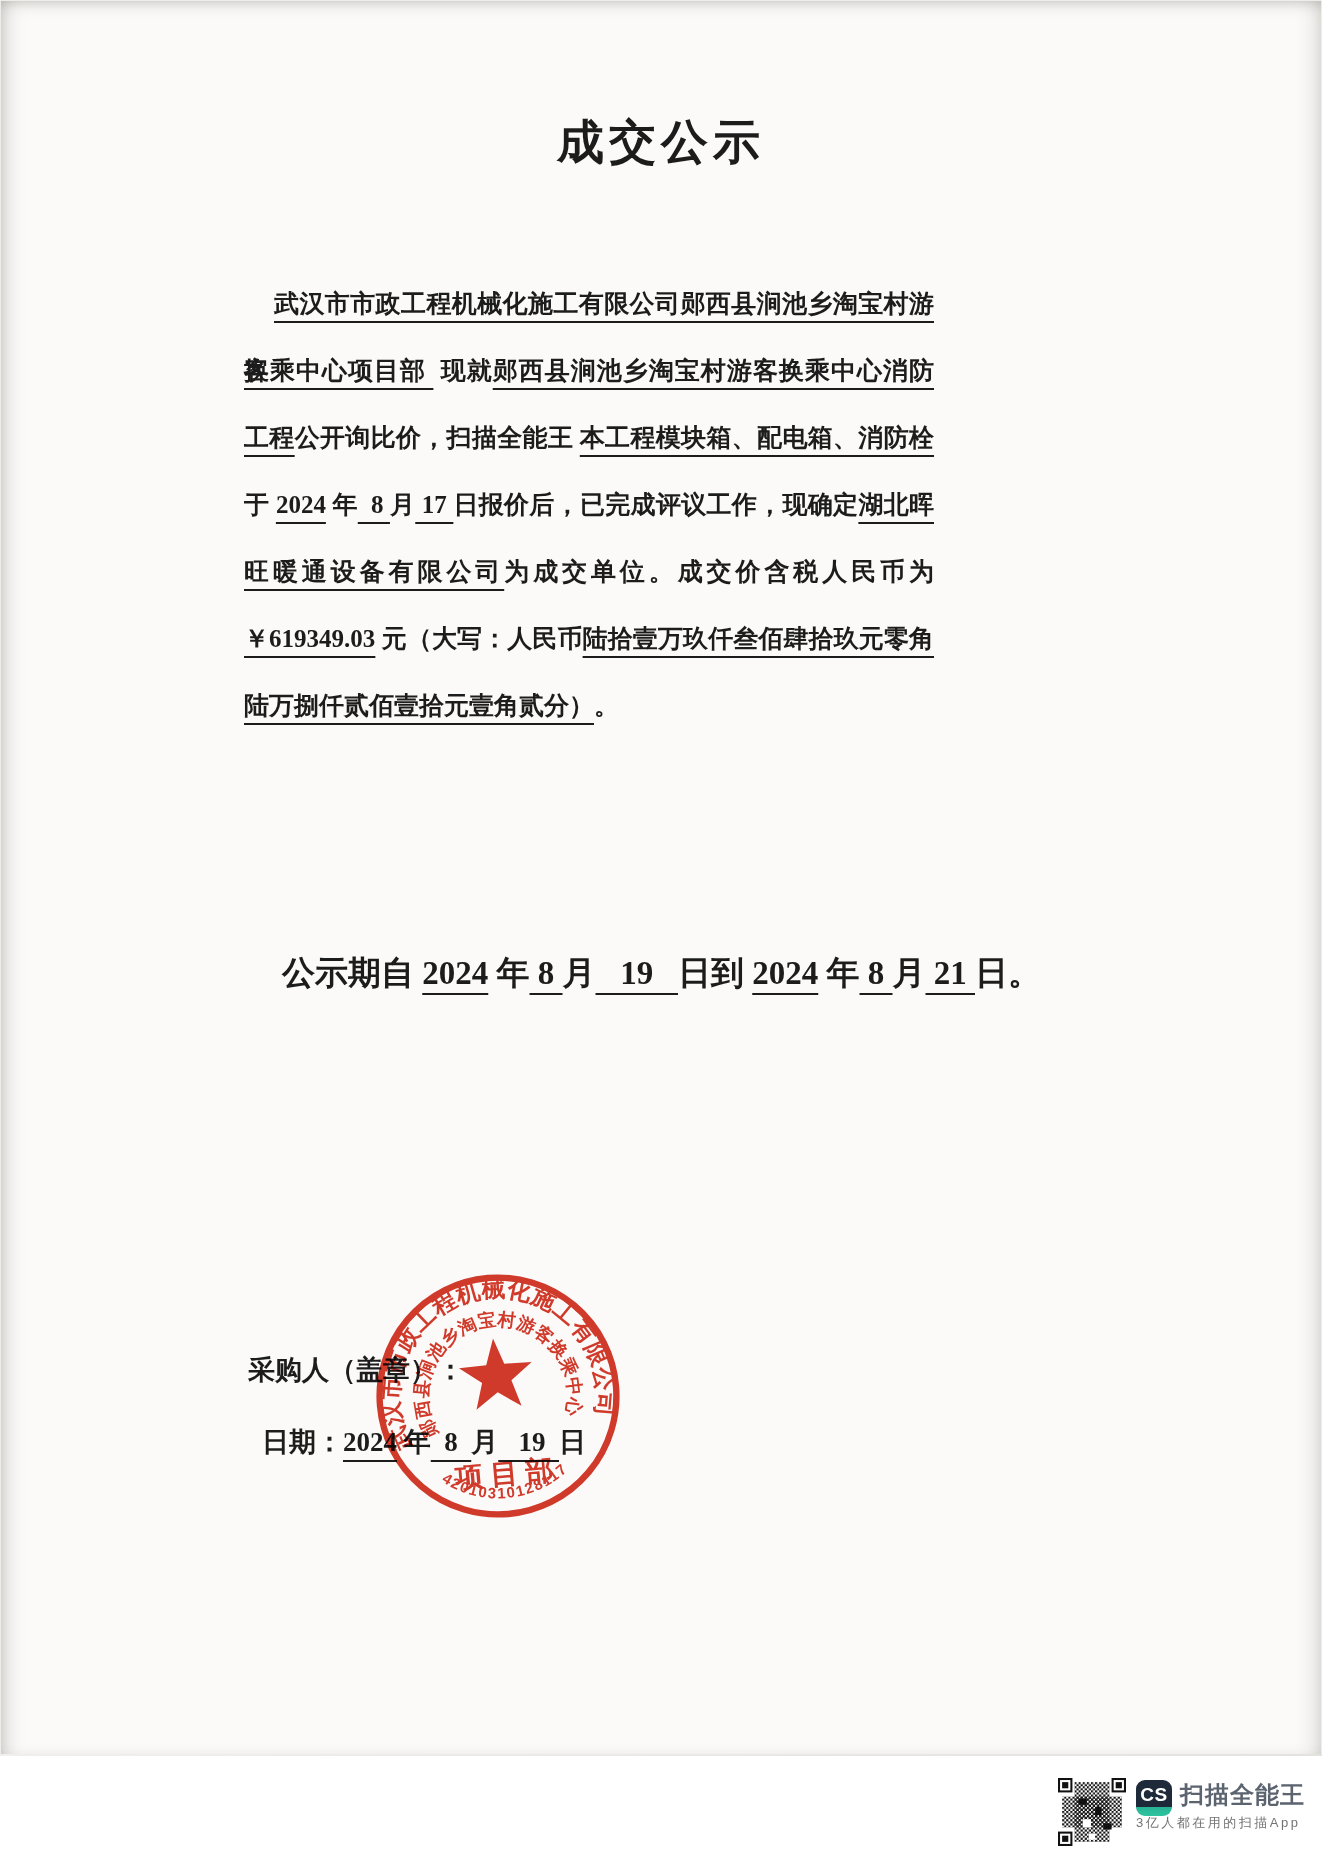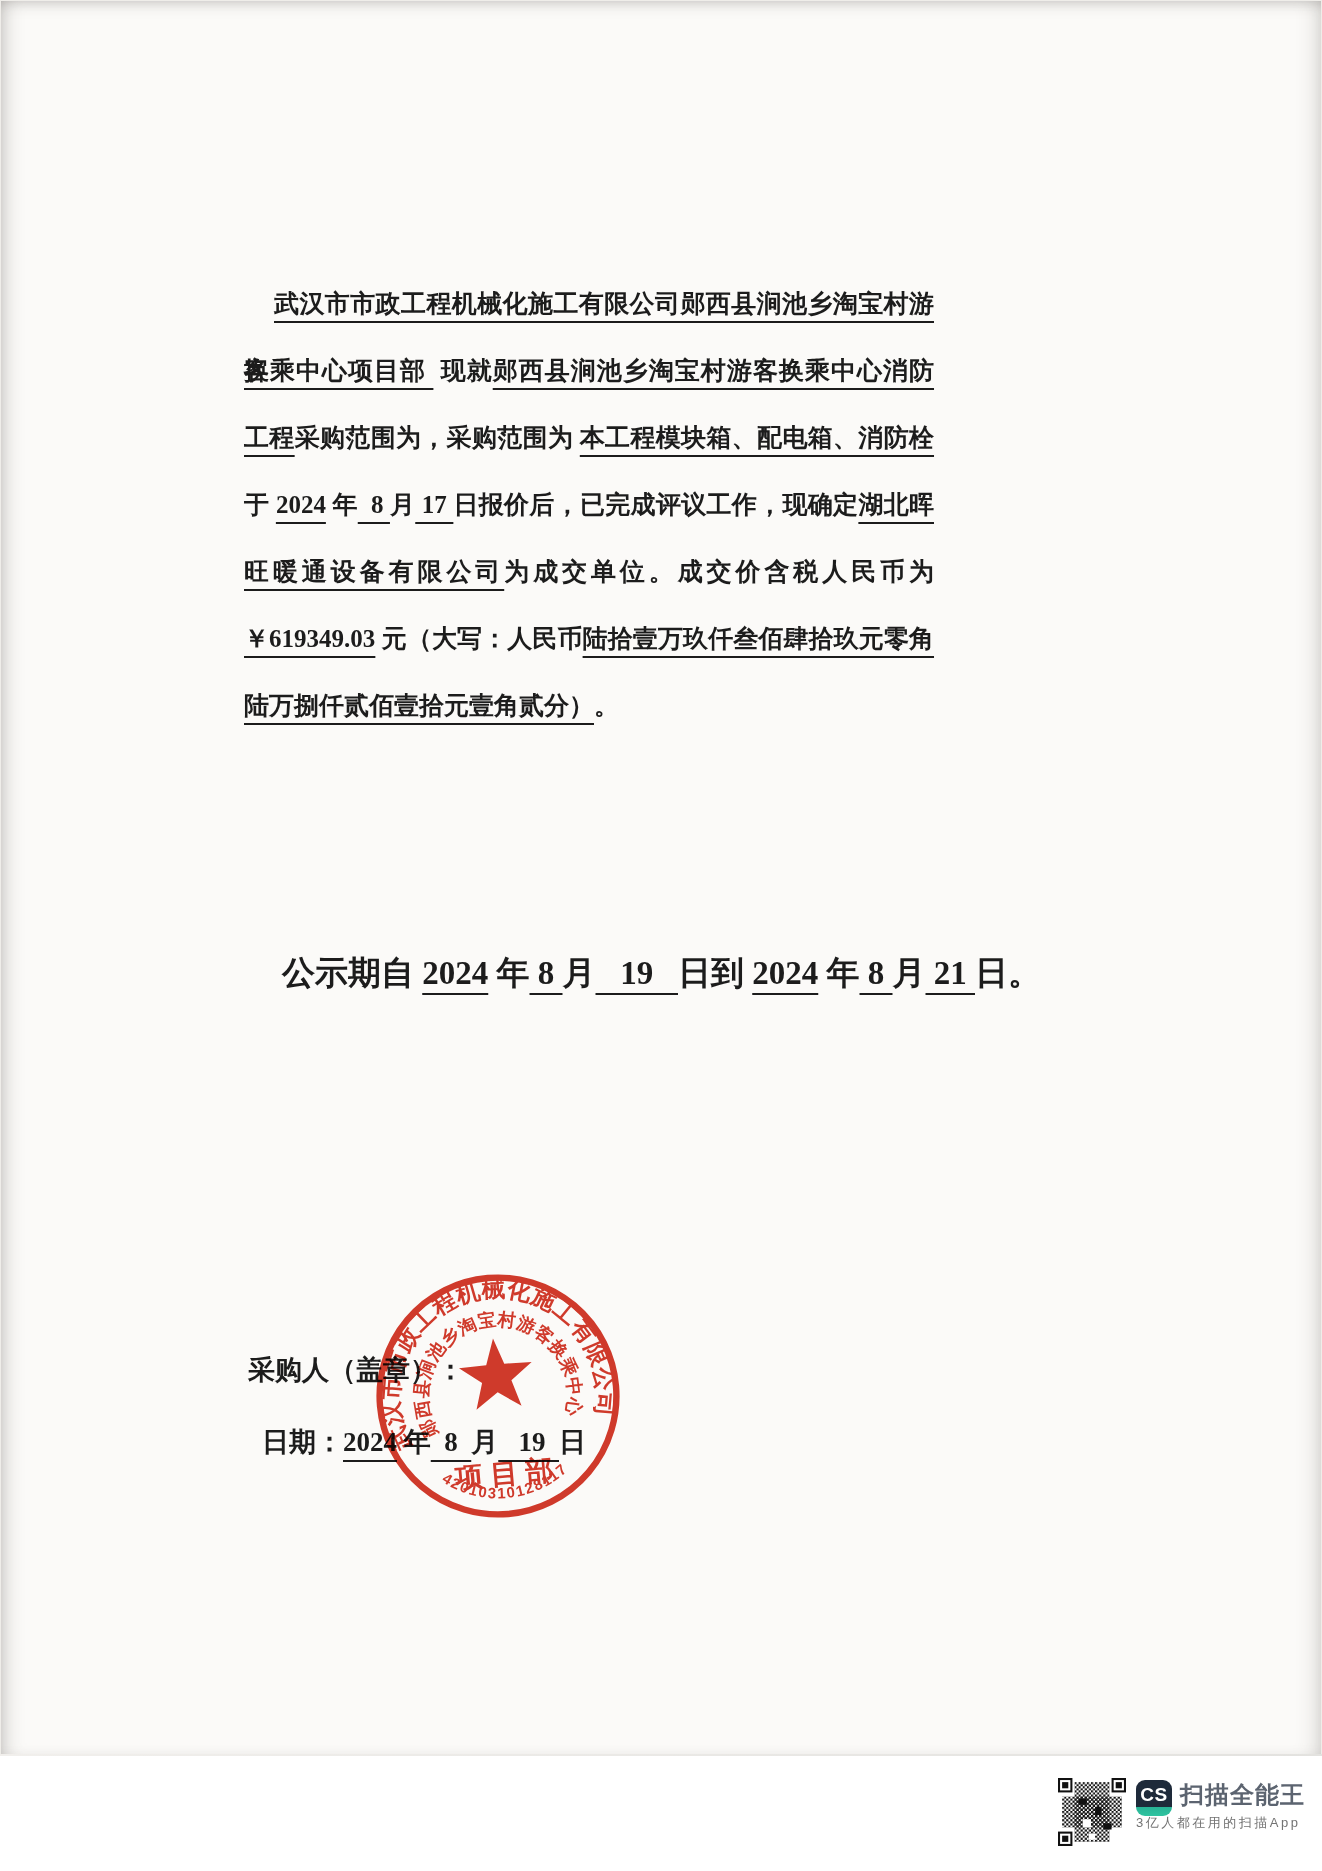--- a/index.html
+++ b/index.html
@@ -81,25 +81,26 @@
     position:absolute;left:86px;top:42px;
     font-size:13px;color:#737373;letter-spacing:2.5px;white-space:nowrap;
   }
 </style>
 </head>
 <body>
 
 <div class="canvas">
   <div class="paper">
 
+    <h1 class="title">成交公示</h1>
 
     <div class="body-text">
         <div class="t-line fill"><span class="u">武汉市市政工程机械化施工有限公司郧西县涧池乡淘宝村游客</span></div>
         <div class="t-line fill"><span class="u">换乘中心项目部&nbsp;</span><span> 现就</span><span class="u">郧西县涧池乡淘宝村游客换乘中心消防</span></div>
-        <div class="t-line fill"><span class="u">工程</span><span>采购范围为，采购范围为 </span><span class="u">本工程模块箱、配电箱、消防栓</span></div>
+        <div class="t-line fill"><span class="u">工程</span><span>公开询比价，扫描全能王 </span><span class="u">本工程模块箱、配电箱、消防栓</span></div>
         <div class="t-line fill"><span>于 </span><span class="u">2024</span><span> 年</span><span class="u">&nbsp;&nbsp;8&nbsp;</span><span>月</span><span class="u">&nbsp;17&nbsp;</span><span>日报价后，已完成评议工作，现确定</span><span class="u">湖北晖</span></div>
         <div class="t-line fill"><span class="u">旺暖通设备有限公司</span><span>为成交单位。成交价含税人民币为</span></div>
         <div class="t-line fill"><span class="u">￥619349.03</span><span> 元（大写：人民币</span><span class="u">陆拾壹万玖仟叁佰肆拾玖元零角</span></div>
         <div class="t-line"><span class="u">陆万捌仟贰佰壹拾元壹角贰分）</span><span>。</span></div>
       </div>
 
     <div class="notice-line"><span>公示期自 </span><span class="u">2024</span><span> 年</span><span class="u">&nbsp;8&nbsp;</span><span>月</span><span class="u">&nbsp;&nbsp;&nbsp;19&nbsp;&nbsp;&nbsp;</span><span>日到 </span><span class="u">2024</span><span> 年</span><span class="u">&nbsp;8&nbsp;</span><span>月</span><span class="u">&nbsp;21&nbsp;</span><span>日。</span></div>
 
     <div class="sig-purchaser">采购人（盖章）：</div>
 

